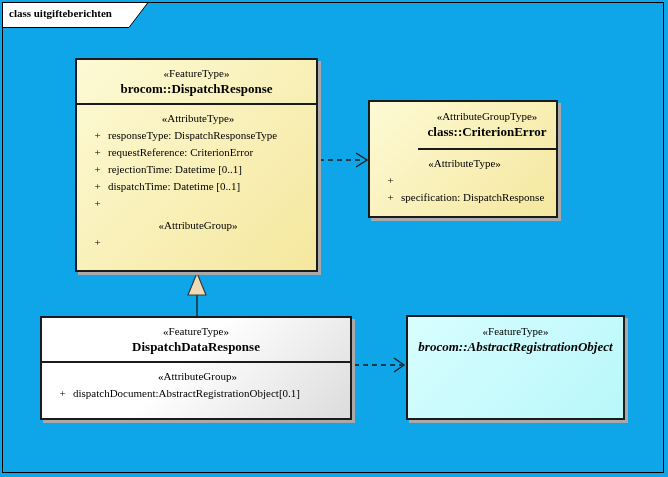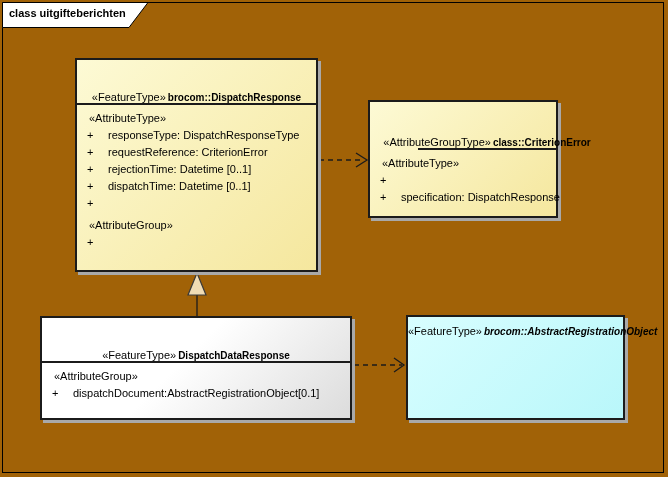--- a/index.html
+++ b/index.html
@@ -1,45 +1,45 @@
 <!DOCTYPE html>
 <html style="--class-border: #1b1b1b; --yellow-top: #fdfad5; --yellow-bottom: #f5e79e; --gray-top: #ffffff; --gray-bottom: #dcdcdc; --cyan-top: #d8feff; --cyan-bottom: #b9f7fa; --shadow: #a9a9a9; --triangle-fill: #f0dcb4; --connector: #1b1b1b;"><head>
 <meta charset="utf-8">
 <style>
   html,body{margin:0;padding:0;background:#ffffff;}
   .canvas{
-    position:relative;width:668px;height:477px;background:#a16207;overflow:hidden;
-    font-family:Liberation Sans, sans-serif;color:#000;
+    position:relative;width:668px;height:477px;background:#0ea5e9;overflow:hidden;
+    font-family:Liberation Serif, serif;color:#000;
   }
   .frame-border{
     position:absolute;left:2px;top:2px;width:662px;height:471px;
     border:1px solid #000;box-sizing:border-box;
   }
   .frame-label{
     position:absolute;left:9px;top:7px;font-size:11px;font-weight:bold;white-space:nowrap;
   }
   svg.overlay{position:absolute;left:0;top:0;}
   .uml-class{
     position:absolute;box-sizing:border-box;
     border:2px solid var(--class-border);
     box-shadow:3px 3px 0 var(--shadow);
     font-size:11px;
   }
   .uml-class.yellow{background:linear-gradient(135deg,var(--yellow-top) 0%,var(--yellow-bottom) 100%);}
   .uml-class.gray{background:linear-gradient(135deg,var(--gray-top) 45%,var(--gray-bottom) 100%);}
   .uml-class.cyan{background:linear-gradient(135deg,var(--cyan-top) 0%,var(--cyan-bottom) 100%);}
   .hdr{
-    display:flex;justify-content:center;align-items:flex-end;
+    display:flex;flex-direction:column;justify-content:center;align-items:center;
     border-bottom:2px solid var(--class-border);box-sizing:border-box;gap:2px;
   }
   .hdr.noline{border-bottom:none;justify-content:flex-start;padding-top:8px;}
   .stereo{font-size:11px;}
-  .cname{font-size:10px;font-weight:bold;}
+  .cname{font-size:13px;font-weight:bold;}
   .cname.abstract{font-style:italic;}
-  .body{padding:5px 9px 0 9px;line-height:17px;}
+  .body{padding:5px 9px 0 9px;line-height:17px;text-align:center;}
   .sec{margin-left:3px;}
   .sec.gap{margin-top:5px;}
   .attr{display:flex;white-space:nowrap;}
   .attr .vis{width:21px;flex:0 0 auto;padding-left:1px;}
 </style>
 </head>
 <body>
 
 <div class="canvas">
 

